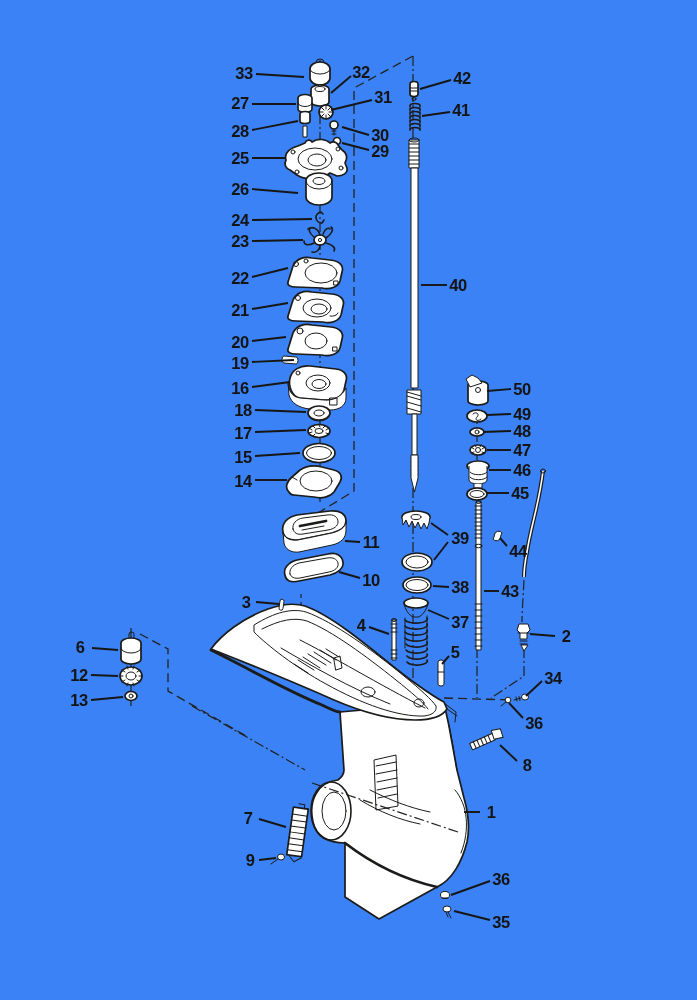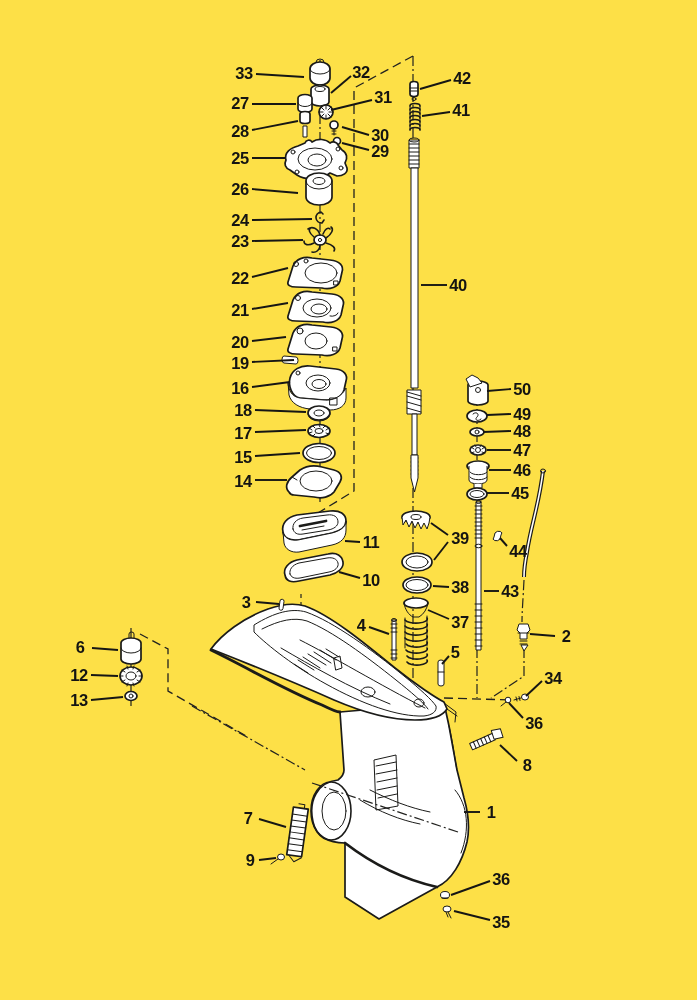--- a/index.html
+++ b/index.html
@@ -1,16 +1,16 @@
 <!DOCTYPE html>
 <html><head>
 <meta charset="utf-8">
 <style>
   html,body{margin:0;padding:0;background:#ffffff;}
-  #stage{width:697px;height:1000px;position:relative;background:#fde047;font-family:"Liberation Sans",sans-serif;}
+  #stage{width:697px;height:1000px;position:relative;background:#3b82f6;font-family:"Liberation Sans",sans-serif;}
   svg{display:block;}
   .ln{fill:none;stroke:#1b1b19;stroke-width:1.6;stroke-linecap:round;stroke-linejoin:round;}
   .pt{fill:#ffffff;stroke:#1b1b19;stroke-width:1.7;stroke-linejoin:round;}
   .thin{stroke-width:1;}
   .bold{stroke-width:2.8;}
   .dash{fill:none;stroke:#22221f;stroke-width:1.3;stroke-dasharray:9 5;}
   .dashdot{fill:none;stroke:#22221f;stroke-width:1.2;stroke-dasharray:10 3 2 3;}
   .dots{fill:none;stroke:#22221f;stroke-width:1.2;stroke-dasharray:4 4;}
   .leader{stroke:#161614;stroke-width:1.9;stroke-linecap:butt;}
   .lbl{font-family:"Liberation Sans","DejaVu Sans",sans-serif;font-weight:700;font-size:16.5px;fill:#141412;text-anchor:middle;dominant-baseline:central;letter-spacing:-0.5px;}

